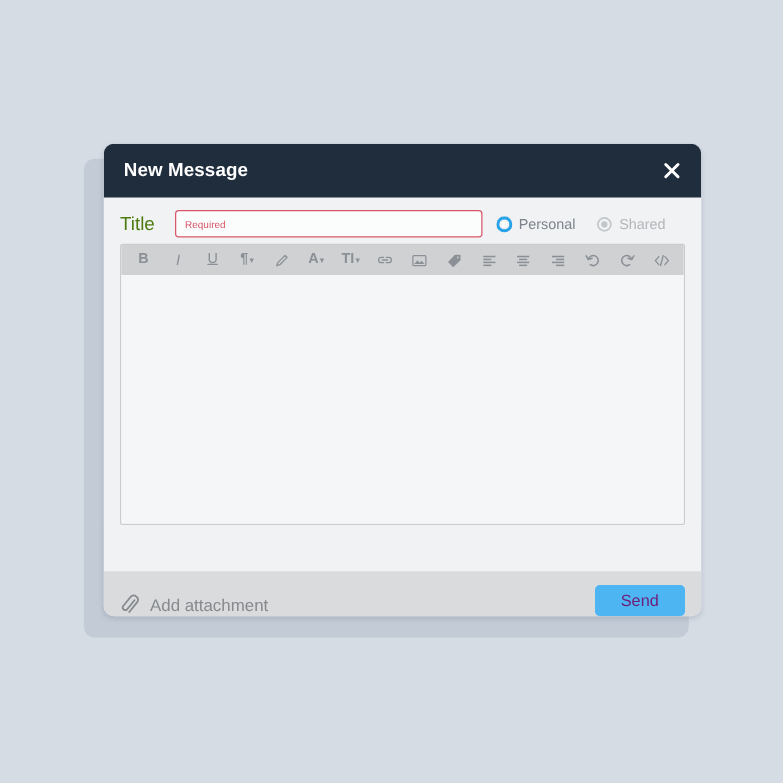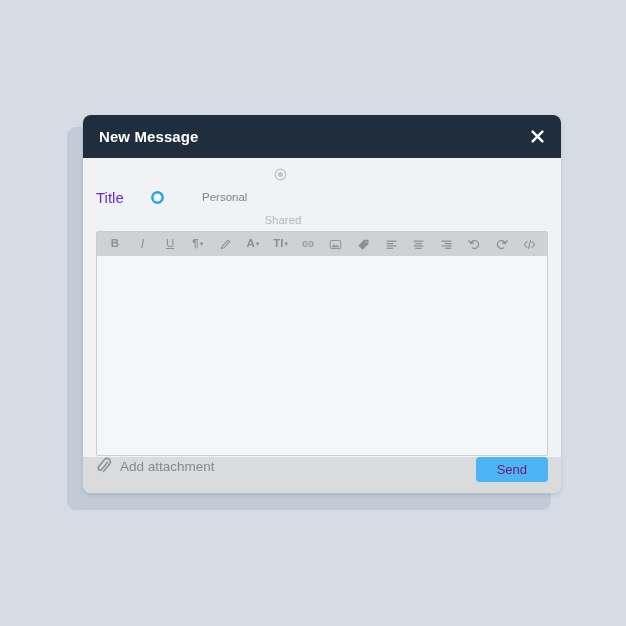--- a/index.html
+++ b/index.html
@@ -81,21 +81,21 @@
   }
 
   .field-row {
     display: flex;
     align-items: center;
     margin-bottom: 5px;
   }
   .field-label {
     width: 44px;
     font-size: 15px;
-    color: #6d28d9;
+    color: #4d7c0f;
     flex: 0 0 auto;
   }
   .text-input {
     height: 22px;
     border: 1px solid #c9ccd0;
     border-radius: 3px;
     background: #f6f7f8;
     font-size: 8px;
     font-family: "Liberation Sans", sans-serif;
     color: #9aa0a6;
@@ -117,26 +117,25 @@
   }
   .sub-input::placeholder { color: #b9bdc2; opacity: 1; }
 
   .radio-group {
     display: flex;
     align-items: center;
     margin-left: 11px;
   }
   .radio-opt {
     display: flex;
-    align-items: center;
+    align-items: flex-end;
     cursor: pointer;
     margin-right: 17px;
-    gap: 33px;
-  }
-  .radio-opt:last-child { margin-right: 0; flex-direction: column; }
+  }
+  .radio-opt:last-child { margin-right: 0; }
   .radio-mark { width: 13px; height: 13px; flex: 0 0 auto; margin-right: 5px; }
   .radio-label {
     font-size: 11.5px;
     color: #7c838b;
   }
   .radio-label.muted { color: #b2b7bc; }
 
   
   .editor {
     margin-top: 5px;
@@ -184,21 +183,21 @@
     cursor: text;
   }
 
   
   .footer {
     position: absolute;
     left: 0; right: 0; bottom: 0;
     height: 36px;
     background: #d9dbdd;
     display: flex;
-    align-items: flex-start;
+    align-items: flex-end;
     padding: 0 13px;
     box-sizing: border-box;
   }
   .attach {
     display: flex;
     align-items: center;
     cursor: pointer;
   }
   .clip-icon { margin-right: 8px; display: block; }
   .attach-text {
@@ -232,20 +231,21 @@
         <svg width="15" height="15" viewBox="0 0 15 15">
           <path d="M2.6 2.6 L12.4 12.4 M12.4 2.6 L2.6 12.4" stroke="#ffffff" stroke-width="2.4" stroke-linecap="round"></path>
         </svg>
       </div>
     </div>
 
     <div class="dialog-body">
 
       <div class="field-row">
         <span class="field-label">Title</span>
+        <input class="text-input title-input" type="text" placeholder="Required" style="">
 
         <div class="radio-group">
           <div class="radio-opt">
             <svg class="radio-mark" viewBox="0 0 14 14">
               <circle cx="7" cy="7" r="5.6" fill="none" stroke="#29a3e8" stroke-width="2.6"></circle>
               <circle cx="7" cy="7" r="2.4" fill="#ffffff"></circle>
             </svg>
             <span class="radio-label">Personal</span>
           </div>
           <div class="radio-opt">

